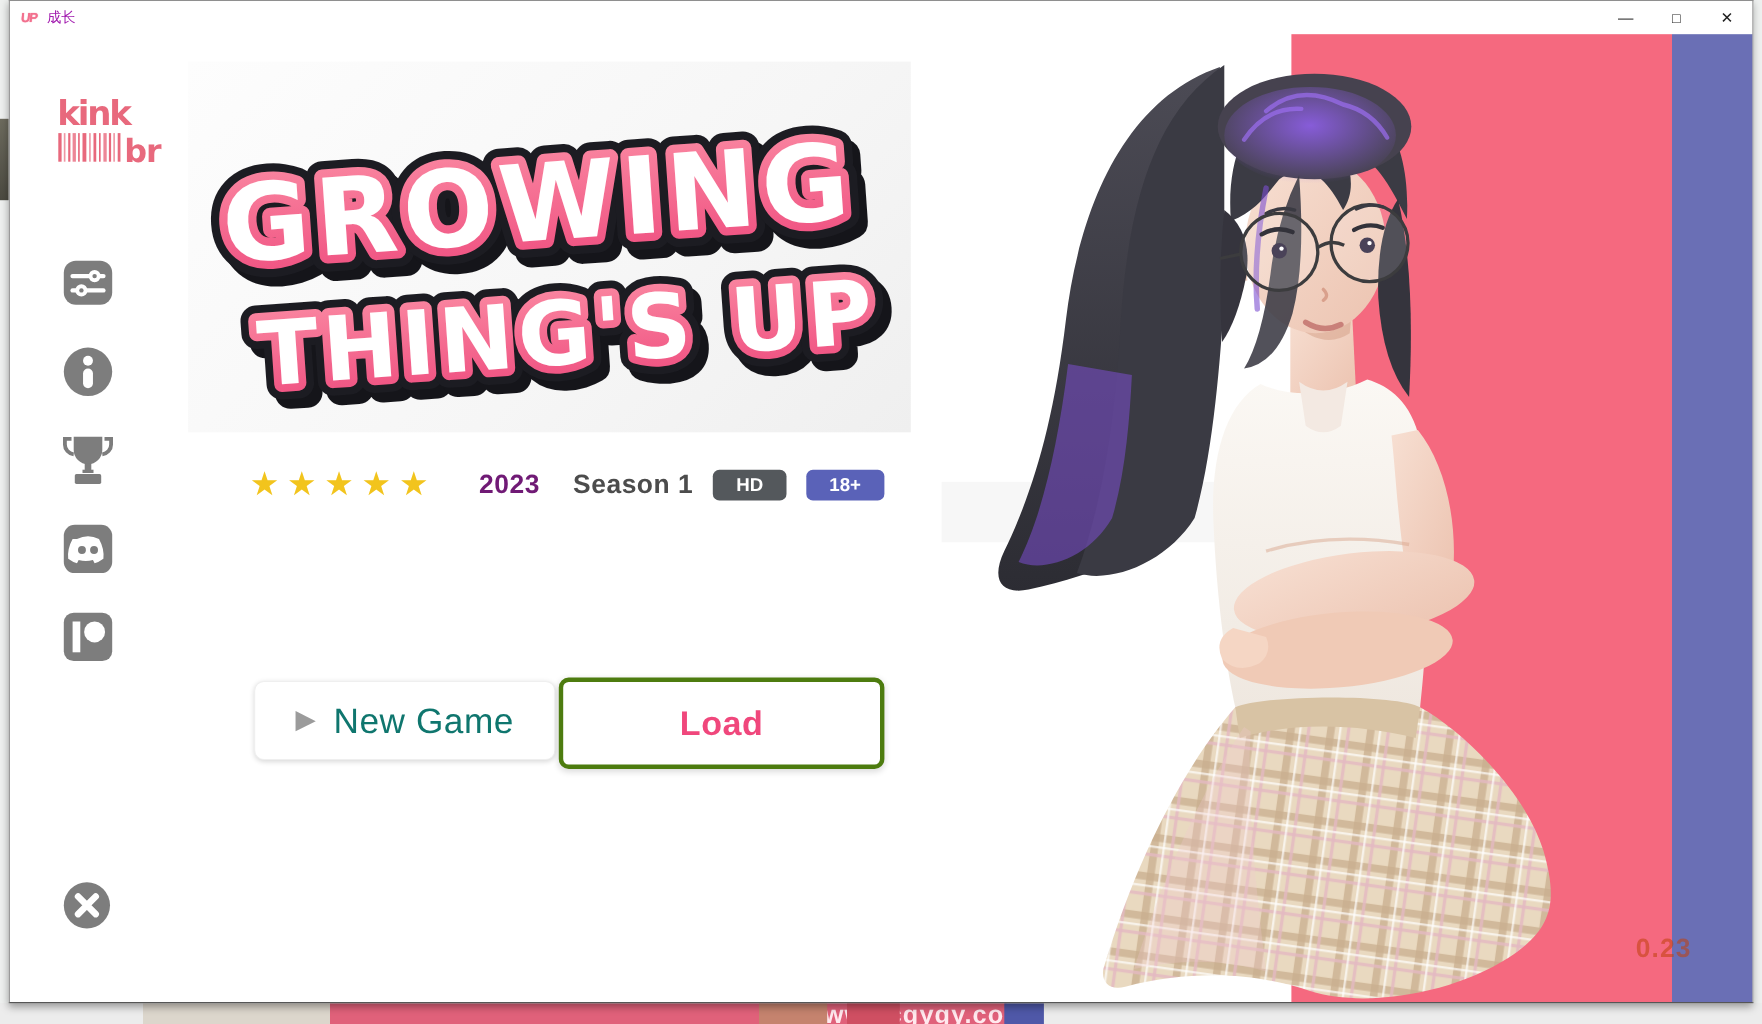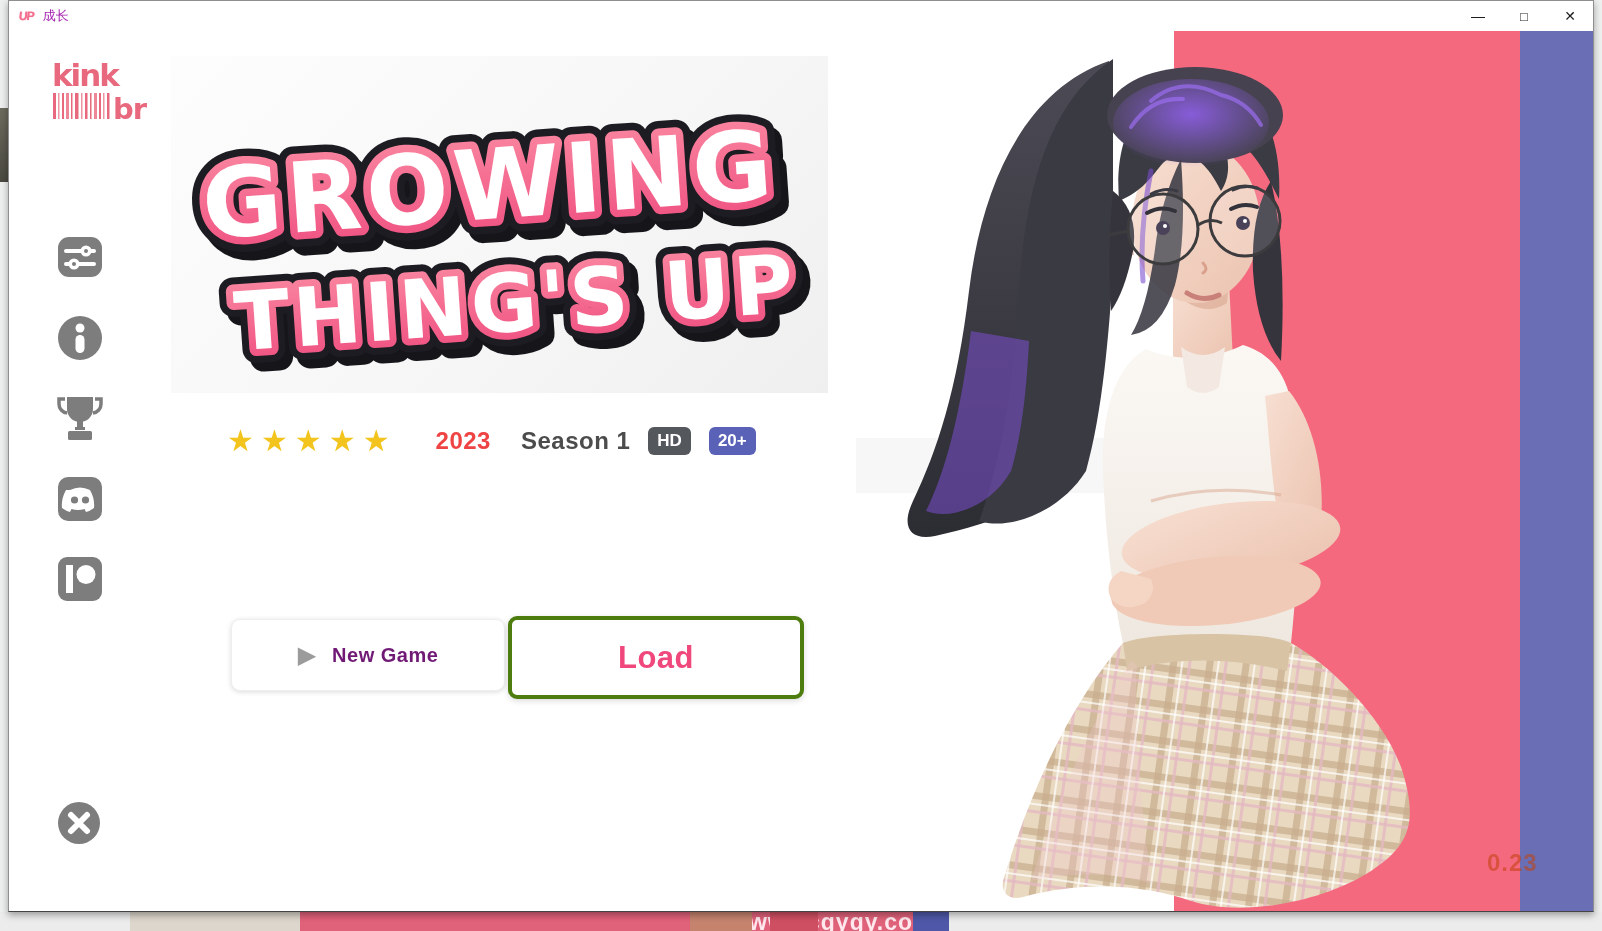--- a/index.html
+++ b/index.html
@@ -31,52 +31,52 @@
   .app-icon{margin-left:10px;font-size:12px;font-weight:800;color:#f2708e;
     letter-spacing:-1px;transform:skewX(-6deg);
     text-shadow:0 0 1px #f2708e;}
   .win-title{margin-left:9px;font-size:13px;color:#a21caf;}
   .win-controls{margin-left:auto;display:flex;height:30px;}
   .win-btn{width:46px;height:30px;display:flex;align-items:center;justify-content:center;
     font-size:14px;color:#1d1d1d;cursor:default;}
   .win-btn.max{font-size:13px;}
 
   
-  .brand{position:absolute;left:42px;top:60px;}
+  .brand{position:absolute;left:42px;top:88px;}
   .side-icon{position:absolute;left:48px;}
   .y-settings{top:233px;} .y-info{top:314px;} .y-trophy{top:392px;}
   .y-discord{top:475px;} .y-patreon{top:555px;} .y-close{top:800px;}
 
   
   .hero{position:absolute;left:162px;top:55px;width:657px;height:337px;
     background:linear-gradient(135deg,#fdfdfd 0%,#f6f6f6 60%,#efefef 100%);}
   
   .faint-box{position:absolute;left:847px;top:437px;width:262px;height:55px;background:#f7f7f7;}
 
   
   .meta-row{position:absolute;left:218px;top:422px;display:flex;align-items:center;height:36px;}
   .stars{display:flex;gap:7px;font-size:30px;color:#f2c41d;line-height:36px;}
-  .meta-year{margin-left:46px;font-size:24px;font-weight:bold;color:#ef4444;letter-spacing:.5px;}
+  .meta-year{margin-left:46px;font-size:24px;font-weight:bold;color:#701a75;letter-spacing:.5px;}
   .meta-season{margin-left:30px;font-size:24px;font-weight:bold;color:#4c4c4c;letter-spacing:.5px;}
-  .badge{margin-left:18px;border-radius:6px;padding:4px 9px;font-size:17px;font-weight:bold;color:#fff;}
+  .badge{margin-left:18px;border-radius:6px;padding:4px 21px;font-size:17px;font-weight:bold;color:#fff;}
   .badge-hd{background:#54585c;}
   .badge-18{background:#5a62b8;}
 
   .description{position:absolute;left:218px;top:477px;width:585px;
     font-size:19.5px;line-height:28.5px;color:#a2a2a2;letter-spacing:.2px;}
 
   
   .btn{position:absolute;background:#fff;border-radius:9px;display:flex;align-items:center;
     justify-content:center;cursor:pointer;}
   .btn-newgame{left:222px;top:618px;width:272px;height:70px;
     border:1px solid #efefef;box-shadow:0 1px 5px rgba(0,0,0,.15);}
   .btn-load{left:499px;top:615px;width:288px;height:75px;
     border:4px solid #4d7c0f;box-shadow:0 2px 6px rgba(0,0,0,.14);}
   .play-glyph{color:#9b9b9b;font-size:24px;margin-right:16px;line-height:1;}
-  .newgame-label{font-size:20px;font-weight:bold;color:#701a75;letter-spacing:.5px;}
+  .newgame-label{font-size:32px;font-weight:normal;color:#0f766e;letter-spacing:.5px;}
   .load-label{font-size:31px;font-weight:bold;color:#f0477c;letter-spacing:.5px;}
 
   
   .bg-pink{position:absolute;left:1165px;top:30px;width:346px;height:881px;background:#f5697f;}
   .bg-purple{position:absolute;left:1511px;top:30px;width:74px;height:881px;background:#6a6fb5;}
   .char-art{position:absolute;left:842px;top:30px;width:570px;height:881px;}
   .version{position:absolute;left:1478px;top:848px;font-size:24px;font-weight:bold;
     color:#c2410c;opacity:.55;letter-spacing:1px;}
 </style>
 </head>
@@ -301,21 +301,21 @@
     <div class="stars">
       <span>★</span>
       <span>★</span>
       <span>★</span>
       <span>★</span>
       <span>★</span>
     </div>
     <span class="meta-year">2023</span>
     <span class="meta-season">Season 1</span>
     <span class="badge badge-hd">HD</span>
-    <span class="badge badge-18">20+</span>
+    <span class="badge badge-18">18+</span>
   </div>
 
 
   <div class="btn btn-newgame">
     <span class="play-glyph">▶</span>
     <span class="newgame-label">New Game</span>
   </div>
   <div class="btn btn-load">
     <span class="load-label">Load</span>
   </div>

